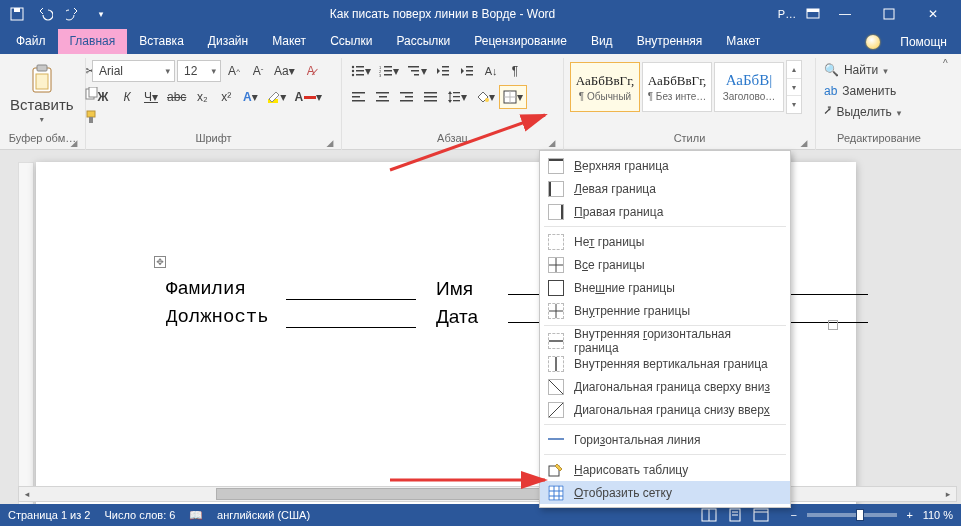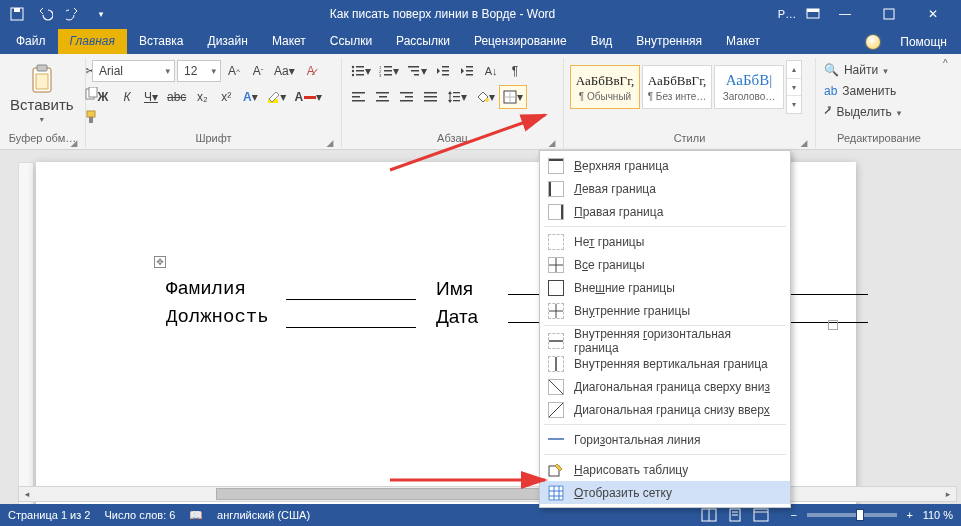--- a/index.html
+++ b/index.html
@@ -10,41 +10,41 @@
   .titlebar .qat { display: flex; gap: 2px; align-items: center; }
   .titlebar .qat .qa-btn { width: 26px; height: 22px; display: flex; align-items: center; justify-content: center; cursor: pointer; }
   .titlebar .title { flex: 1; text-align: center; white-space: nowrap; overflow: hidden; text-overflow: ellipsis; font-size: 12px; }
   .titlebar .sys { display: flex; align-items: center; gap: 0; }
   .titlebar .sys .sq { width: 20px; height: 20px; display:flex; align-items:center; justify-content:center; margin-left:6px; cursor:pointer; font-size:11px; }
   .titlebar .sys .win { width: 44px; height: 28px; display:flex; align-items:center; justify-content:center; cursor:pointer; font-size:12px; }
 
   
   .tabs { height: 26px; background: #2b579a; display:flex; align-items:flex-end; padding: 0 4px; color:#fff; font-size:12px; }
   .tabs .tab { padding: 5px 12px 6px; cursor:pointer; white-space:nowrap; }
-  .tabs .tab.active { background:#eab308; color:#2b579a;font-style:italic; }
+  .tabs .tab.active { background:#f9a8d4; color:#2b579a; }
   .tabs .spacer { flex:1; }
   .tabs .help { padding: 5px 10px; display:flex; align-items:center; gap:20px; cursor:pointer; }
   .tabs .help .bulb { width:14px; height:14px; border-radius:50%; background:radial-gradient(circle at 40% 35%,#fff,#ffd24d); box-shadow: 0 0 2px #ffb300; }
 
   
   .ribbon { height: 96px; background:#f3f3f3; border-bottom:1px solid #d4d4d4; display:flex; position:relative; padding-top:4px; }
   .group { border-right:1px solid #e1e1e1; padding: 0 6px 0 6px; display:flex; flex-direction:column; justify-content:space-between; height:92px; }
   .group .label { height:18px; font-size:11px; color:#666; text-align:center; position:relative; }
   .group .label .dlg { position:absolute; right:-2px; bottom:0; width:14px; height:14px; display:flex; align-items:center; justify-content:center; font-size:9px; color:#888; cursor:pointer;}
   .row { display:flex; align-items:center; gap:2px; }
   .big-btn { display:flex; flex-direction:column; align-items:center; justify-content:center; gap:2px; padding:2px 4px; cursor:pointer; height:68px; }
   .big-btn .lbl { font-size:15px; color:#444; }
   .btn { min-width:22px; height:22px; padding:0 3px; display:flex; align-items:center; justify-content:center; cursor:pointer; color:#444; font-size:12px; }
   .combo { height:22px; border:1px solid #c8c8c8; background:#fff; display:flex; align-items:center; padding:0 18px 0 6px; position:relative; font-size:12px; color:#444; cursor:text; }
   .combo::after { content:"▾"; position:absolute; right:4px; font-size:9px; color:#666; pointer-events:none; }
   .font-name { width:83px; }
   .font-size { width:44px;text-align:right; }
 
   .styles-gallery { display:flex; gap:2px; align-items:center; height:58px; }
-  .style-item { width:70px; height:44px; border:1px solid #d8d8d8; background:#fff; display:flex; flex-direction:column; align-items:center; justify-content:center; gap:2px; cursor:pointer; font-size:10px; color:#666; }
+  .style-item { width:70px; height:50px; border:1px solid #d8d8d8; background:#fff; display:flex; flex-direction:column; align-items:center; justify-content:center; gap:2px; cursor:pointer; font-size:10px; color:#666; }
   .style-item.sel { border:1px solid #f0b54d; background:#fffbe6; }
   .style-item .prev { font-family:"Times New Roman",serif; font-size:13px; color:#222; }
   .style-item.blue .prev { color:#2b78cb; font-size:15px; }
   .style-nav { width:16px; height:54px; border:1px solid #d8d8d8; background:#fff; display:flex; flex-direction:column; }
   .style-nav span { flex:1; display:flex; align-items:center; justify-content:center; font-size:8px; color:#666; cursor:pointer; }
   .style-nav span + span { border-top:1px solid #e4e4e4; }
 
   .edit-list { display:flex; flex-direction:column; gap:1px; padding-top:2px;}
   .edit-list .eitem { height:20px; display:flex; align-items:center; gap:5px; padding:0 6px 0 2px; cursor:pointer; font-size:12px; color:#444; white-space:nowrap; }
   .edit-list .eitem .dd::after{ content:" ▾"; font-size:9px; color:#666;}

